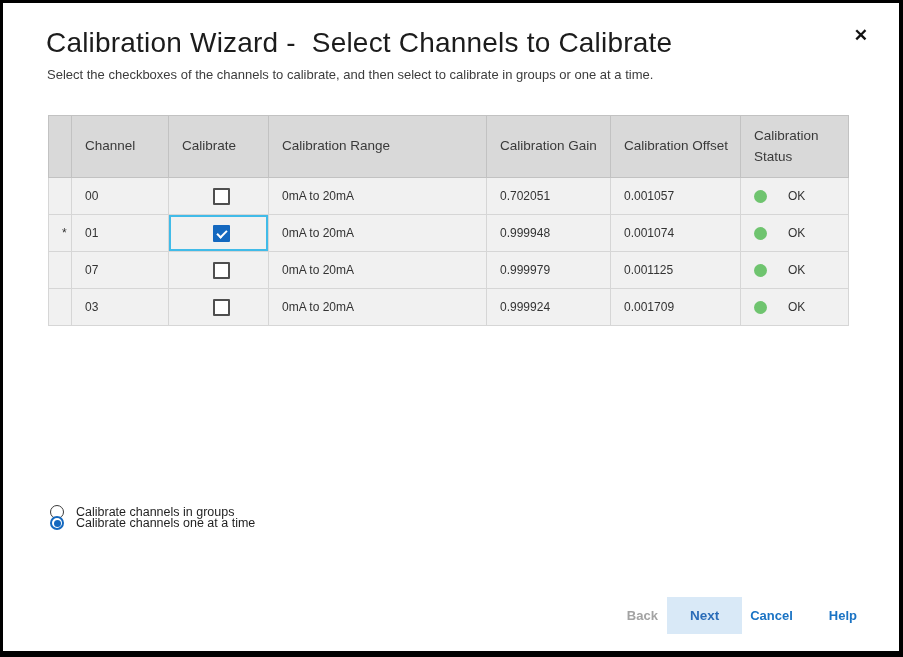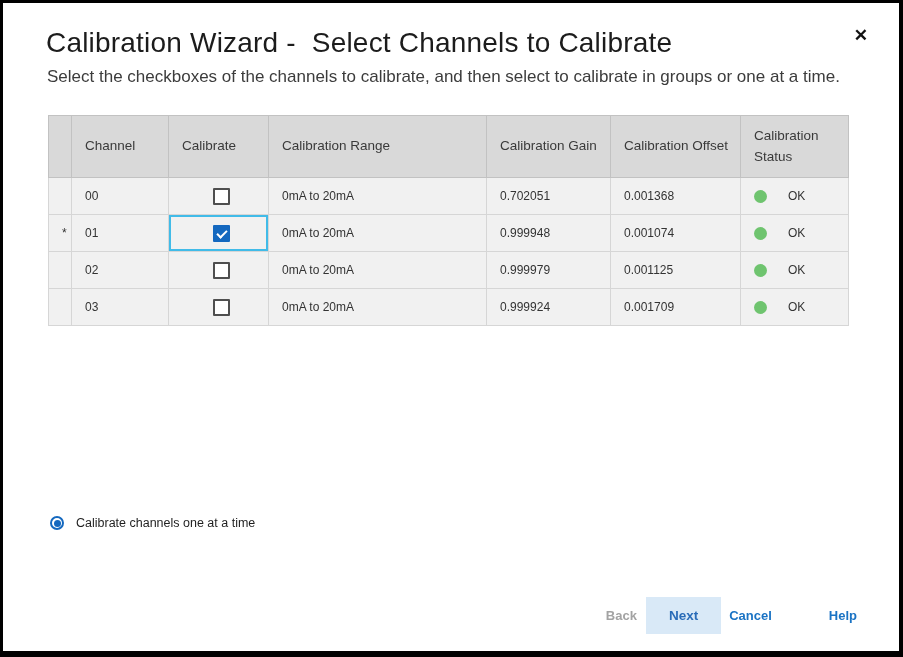--- a/index.html
+++ b/index.html
@@ -13,21 +13,21 @@
   }
   .title{
     position:absolute;left:43px;top:24px;font-size:28px;color:#1c1c1c;
     letter-spacing:.2px;white-space:pre;
   }
   .close-btn{
     position:absolute;right:31px;top:24px;font-size:17px;color:#111;
     cursor:pointer;line-height:1;font-weight:700;
   }
   .subtitle{
-    position:absolute;left:44px;top:64px;font-size:17px;color:#3c3c3c;
+    position:absolute;left:44px;top:64px;font-size:13px;color:#3c3c3c;
   }
   table.grid{
     position:absolute;left:45px;top:112px;width:800px;
     border-collapse:collapse;table-layout:fixed;
     border:1px solid #eab308;
   }
   table.grid th{
     background:var(--header_gray,#d9d9d9);color:#3a3a3a;font-weight:400;
     font-size:13.5px;text-align:left;padding:4px 8px 4px 13px;
     border:1px solid #c2c2c2;vertical-align:middle;height:62px;
@@ -77,21 +77,21 @@
     display:flex;align-items:center;
   }
   .btn-back{color:var(--disabled_gray,#a3a3a3);font-size:13px;
     font-weight:700;margin-right:9px;}
   .btn-next{
     background:var(--next_bg,#d9e9f7);color:#2a6cb8;font-size:13.5px;
     font-weight:700;padding:11px 23px;margin-right:8px;cursor:pointer;
   }
   .btn-link{color:var(--link_blue,#1a73c4);font-size:13px;font-weight:700;
     cursor:pointer;}
-  .btn-cancel{margin-right:57px;}
+  .btn-cancel{margin-right:36px;}
 </style>
 </head>
 <body>
 
 <div class="dialog">
 
   <div class="title">Calibration Wizard -  Select Channels to Calibrate</div>
   <div class="close-btn">✕</div>
   <div class="subtitle">Select the checkboxes of the channels to calibrate, and then select to calibrate in groups or one at a time.</div>
 
@@ -118,21 +118,21 @@
       </thead>
     <tbody id="tbody">
         <tr>
           <td class="rowhead"></td>
           <td>00</td>
           <td class="calibrate-cell">
             <div class="checkbox"></div>
           </td>
           <td>0mA to 20mA</td>
           <td>0.702051</td>
-          <td>0.001368</td>
+          <td>0.001057</td>
           <td class="status-cell">
             <div class="status-wrap">
               <span class="status-dot"></span>
               <span>OK</span>
             </div>
           </td>
         </tr>
         <tr>
           <td class="rowhead">*</td>
           <td>01</td>
@@ -144,21 +144,21 @@
           <td>0.001074</td>
           <td class="status-cell">
             <div class="status-wrap">
               <span class="status-dot"></span>
               <span>OK</span>
             </div>
           </td>
         </tr>
         <tr>
           <td class="rowhead"></td>
-          <td>02</td>
+          <td>07</td>
           <td class="calibrate-cell">
             <div class="checkbox"></div>
           </td>
           <td>0mA to 20mA</td>
           <td>0.999979</td>
           <td>0.001125</td>
           <td class="status-cell">
             <div class="status-wrap">
               <span class="status-dot"></span>
               <span>OK</span>
@@ -177,20 +177,24 @@
           <td class="status-cell">
             <div class="status-wrap">
               <span class="status-dot"></span>
               <span>OK</span>
             </div>
           </td>
         </tr>
       </tbody>
   </table>
 
+  <div class="radio-row" style="top:502px">
+    <span class="radio" id="radio-groups"></span>
+    <span class="radio-label">Calibrate channels in groups</span>
+  </div>
   <div class="radio-row" style="top:513px">
     <span class="radio selected" id="radio-single"></span>
     <span class="radio-label">Calibrate channels one at a time</span>
   </div>
 
   <div class="footer">
     <span class="btn-back">Back</span>
     <span class="btn-next">Next</span>
     <span class="btn-link btn-cancel">Cancel</span>
     <span class="btn-link">Help</span>

